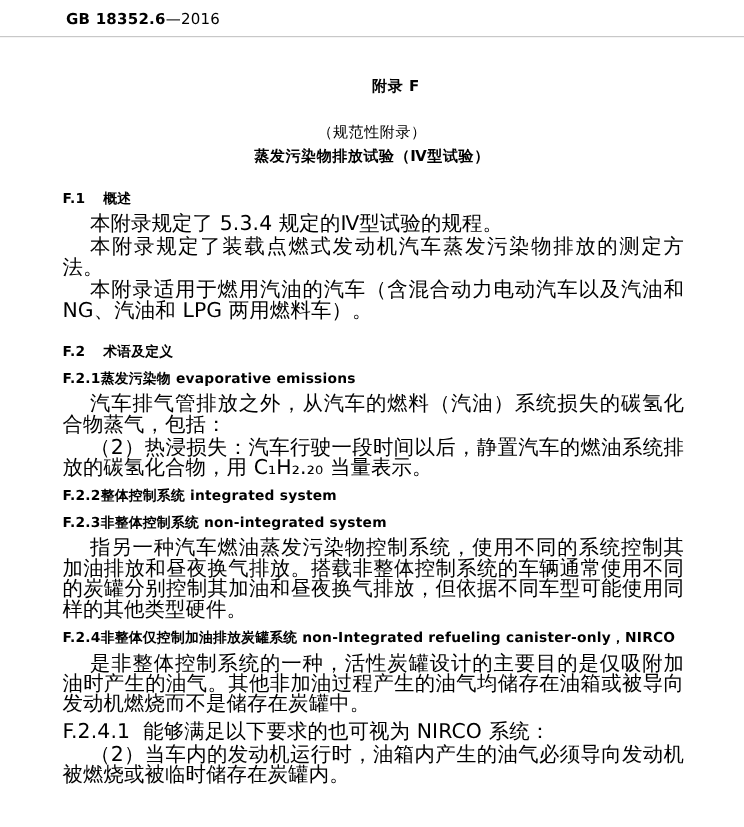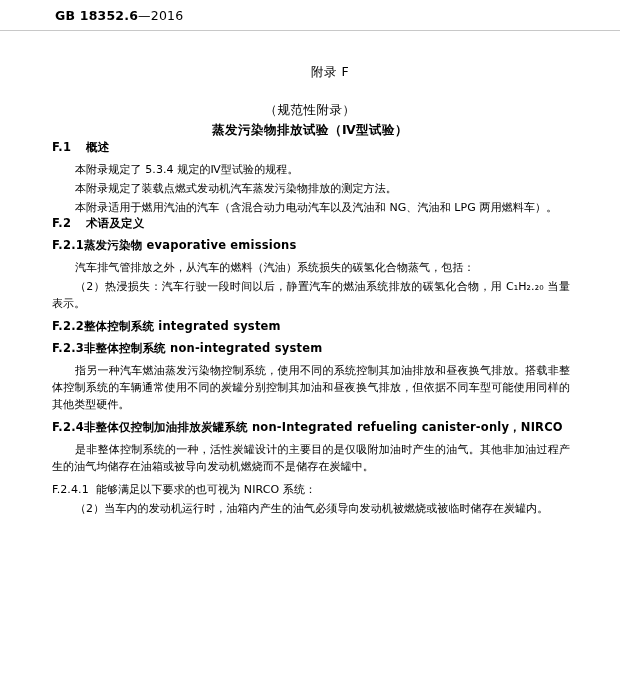--- a/index.html
+++ b/index.html
@@ -45,45 +45,46 @@
     left: 0;
     top: 62px;
     width: 620px;
   }
   .annex-title {
     text-align: center;
     font-size: 12.5px;
     line-height: 20px;
     letter-spacing: 0.5px;
   }
-  .annex-title .line1 { font-weight: normal; margin-left: 40px; }
+  .annex-title .line1 { font-weight: bold; margin-left: 40px; }
   .annex-title .line2 { font-weight: normal; margin-top: 18px; }
   .annex-title .line3 { font-weight: bold; }
   .sec-head {
+    margin-top: 18px;
     margin-left: 52px;
     font-size: 11.5px;
     font-weight: bold;
     letter-spacing: 0.2px;
   }
   .sec-head .num {
     display: inline-block;
     min-width: 34px;
   }
   .sub-head {
     margin-top: 7px;
     margin-left: 52px;
     font-size: 11.5px;
     font-weight: bold;
     letter-spacing: 0.2px;
   }
   .para {
     margin-top: 6px;
     margin-left: 52px;
     margin-right: 50px;
-    font-size: 11px;
+    font-size: 17px;
     line-height: 17px;
     text-align: justify;
     text-indent: 23px;
     letter-spacing: 0.1px;
   }
   .para.tight {
     margin-top: 2px;
   }
   .para.noindent {
     text-indent: 0;

